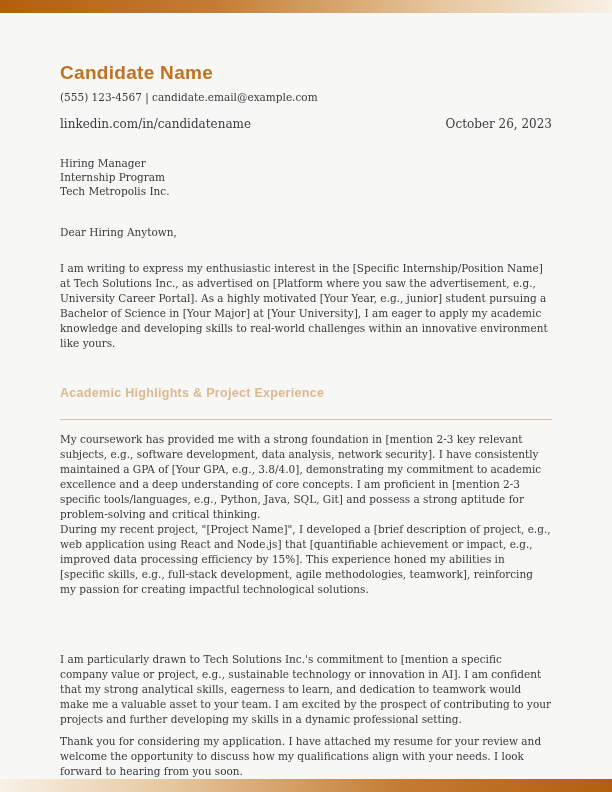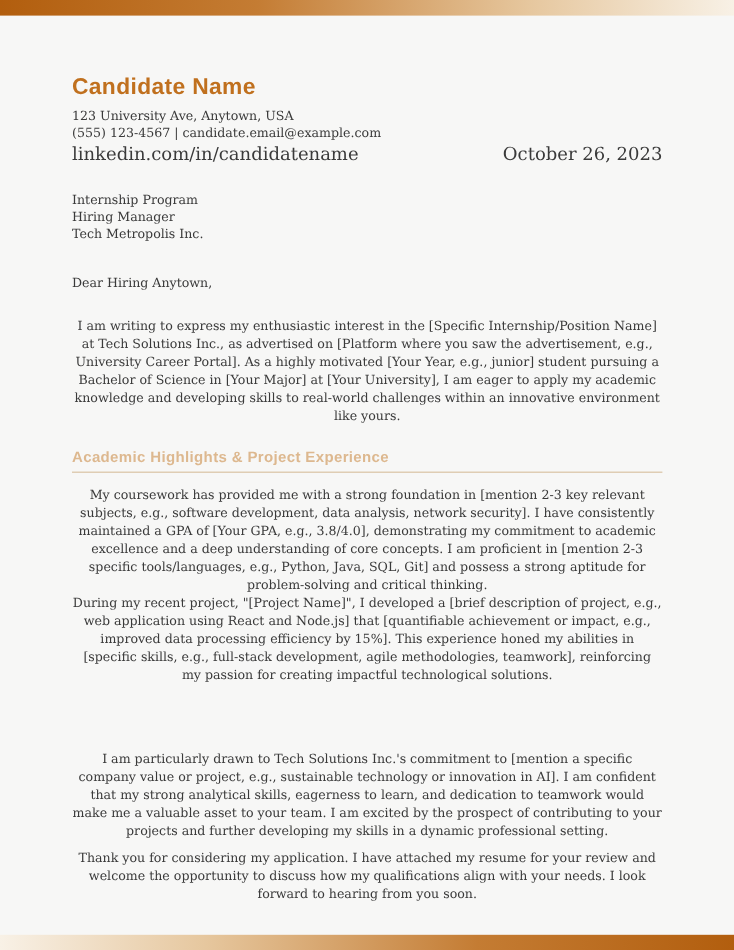--- a/index.html
+++ b/index.html
@@ -43,82 +43,81 @@
     line-height:21px;
     letter-spacing:0.3px;
     color: var(--accent);
   }
   .contact-block{
     margin-top:7px;
     font-size:10.5px;
     line-height:14px;
   }
   .meta-row{
-    margin-top:3px;
+    margin-top:13px;
     display:flex;
     justify-content:space-between;
     align-items:baseline;
-    font-size:15px;
+    font-size:12px;
     line-height:14px;
   }
   .recipient-block{
     margin-top:25px;
     font-size:10.5px;
     line-height:14px;
   }
   .salutation{
     margin-top:27px;
     font-size:10.5px;
     line-height:15px;
   }
   .para{
     font-size:10.5px;
     line-height:15px;
-    text-align:center;
+    text-align:left;
   }
   .para.intro{ margin-top:21px; }
   .section-heading{
-    margin-top:19px;
+    margin-top:35px;
     font-family:"Liberation Sans", sans-serif;
     font-weight:bold;
     font-size:12.5px;
     line-height:14px;
     letter-spacing:0.3px;
     color: var(--section-heading);
-    padding-bottom:5px;
+    padding-bottom:19px;
     border-bottom:1px solid var(--section-rule);
   }
   .para.academic{ margin-top:12px; }
   .para.project{ margin-top:0; }
   .blank-gap{ height:55px; }
   .para.company-fit{ margin-top:0; }
   .para.closing{ margin-top:7px; }
 </style>
 </head>
 <body>
 
 <div class="accent-bar top"></div>
 
 <div class="content">
 
   <div class="candidate-name">Candidate Name</div>
 
   <div class="contact-block">
-    <div>123 University Ave, Anytown, USA</div>
     <div>(555) 123-4567 | candidate.email@example.com</div>
   </div>
 
   <div class="meta-row">
     <div>linkedin.com/in/candidatename</div>
     <div>October 26, 2023</div>
   </div>
 
   <div class="recipient-block">
+    <div>Hiring Manager</div>
     <div>Internship Program</div>
-    <div>Hiring Manager</div>
     <div>Tech Metropolis Inc.</div>
   </div>
 
   <div class="salutation">Dear Hiring Anytown,</div>
 
   <p class="para intro">I am writing to express my enthusiastic interest in the [Specific Internship/Position Name] at Tech Solutions Inc., as advertised on [Platform where you saw the advertisement, e.g., University Career Portal]. As a highly motivated [Your Year, e.g., junior] student pursuing a Bachelor of Science in [Your Major] at [Your University], I am eager to apply my academic knowledge and developing skills to real-world challenges within an innovative environment like yours.</p>
 
   <div class="section-heading">Academic Highlights &amp; Project Experience</div>
 
   <p class="para academic">My coursework has provided me with a strong foundation in [mention 2-3 key relevant subjects, e.g., software development, data analysis, network security]. I have consistently maintained a GPA of [Your GPA, e.g., 3.8/4.0], demonstrating my commitment to academic excellence and a deep understanding of core concepts. I am proficient in [mention 2-3 specific tools/languages, e.g., Python, Java, SQL, Git] and possess a strong aptitude for problem-solving and critical thinking.</p>

